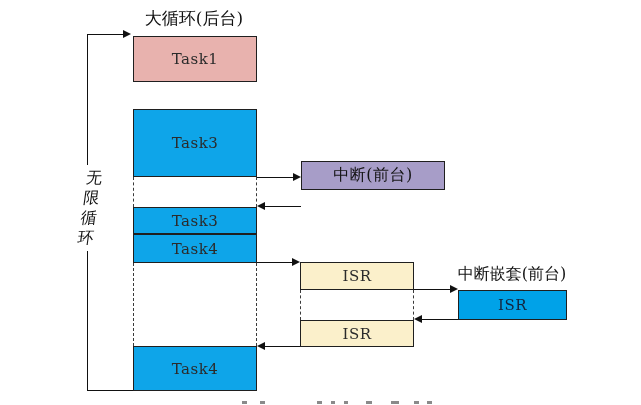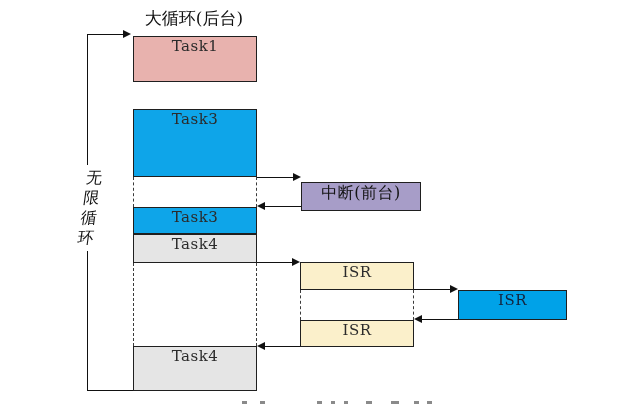--- a/index.html
+++ b/index.html
@@ -3,38 +3,38 @@
 <meta charset="utf-8">
 <style>
   html,body{margin:0;padding:0;background:#fff;}
   #canvas{
     position:relative;width:641px;height:405px;background:#ffffff;overflow:hidden;
     font-family:"DejaVu Serif","Liberation Serif",serif;color:#1a1a1a;padding-left:16px;
   }
   
   .box{
     position:absolute;box-sizing:border-box;border:1px solid #1f1f1f;
-    display:flex;align-items:flex-start;justify-content:center;
+    display:flex;align-items:center;justify-content:center;
     font-size:15px;color:#2b2b2b;letter-spacing:0.5px;
   }
   .gap{
     position:absolute;box-sizing:border-box;background:transparent;
     border-left:1px dashed #3a3a3a;border-right:1px dashed #3a3a3a;
   }
   .hline{position:absolute;height:0;border-top:1px solid #111;}
   .vline{position:absolute;width:0;border-left:1px solid #111;}
   .ah{position:absolute;width:0;height:0;}
   .ah-r{border-top:4px solid transparent;border-bottom:4px solid transparent;border-left:8px solid #111;}
   .ah-l{border-top:4px solid transparent;border-bottom:4px solid transparent;border-right:8px solid #111;}
   .cjk-label{position:absolute;font-size:16px;color:#111;text-align:center;white-space:nowrap;}
   
   .f-task1{background:#e8b2ae;}
   .f-task2{background:#dcd6ea;}
   .f-task3{background:#0ea5e9;}
-  .f-task4{background:#e5e5e5;}
+  .f-task4{background:#0ea5e9;}
   .f-int{background:#a79dc8;}
   .f-isr{background:#fbf0cb;}
   .f-nisr{background:#00a2e8;}
   
   #loop-label{
     position:absolute;left:78px;top:165px;width:24px;background:#ffffff;
     padding:3px 0;font-size:16px;color:#111;text-align:center;
     transform:skewX(-8deg);
   }
   #loop-label div{display:block;height:20px;line-height:20px;}
@@ -70,21 +70,21 @@
     <span>Task3</span>
   </div>
   <div class="box f-task4" style="left:133px;top:234px;width:124px;height:29px;">
     <span>Task4</span>
   </div>
   <div class="gap" style="left:133px;top:263px;width:124px;height:83px;"></div>
   <div class="box f-task4" style="left:133px;top:346px;width:124px;height:45px;">
     <span>Task4</span>
   </div>
 
-  <div class="box f-int" style="left:301px;top:182px;width:120px;height:29px;font-size:16px;color:#141414;">
+  <div class="box f-int" style="left:301px;top:161px;width:144px;height:29px;font-size:16px;color:#141414;">
     <span>中断(前台)</span>
   </div>
 
   <div class="hline" style="left:257px;top:177px;width:38px;"></div>
   <div class="ah ah-r" style="left:293px;top:173px;"></div>
   <div class="hline" style="left:264px;top:206px;width:37px;"></div>
   <div class="ah ah-l" style="left:257px;top:202px;"></div>
 
   <div class="box f-isr" style="left:300px;top:262px;width:114px;height:28px;">
     <span>ISR</span>
@@ -92,20 +92,21 @@
   <div class="gap" style="left:300px;top:290px;width:114px;height:30px;"></div>
   <div class="box f-isr" style="left:300px;top:320px;width:114px;height:27px;">
     <span>ISR</span>
   </div>
 
   <div class="hline" style="left:257px;top:262px;width:36px;"></div>
   <div class="ah ah-r" style="left:292px;top:258px;"></div>
   <div class="hline" style="left:264px;top:346px;width:36px;"></div>
   <div class="ah ah-l" style="left:257px;top:342px;"></div>
 
+  <div class="cjk-label" style="left:448px;top:264px;width:128px;">中断嵌套(前台)</div>
   <div class="box f-nisr" style="left:458px;top:290px;width:109px;height:30px;color:#14233c;">
     <span>ISR</span>
   </div>
 
   <div class="hline" style="left:414px;top:289px;width:36px;"></div>
   <div class="ah ah-r" style="left:450px;top:285px;"></div>
   <div class="hline" style="left:421px;top:319px;width:37px;"></div>
   <div class="ah ah-l" style="left:414px;top:315px;"></div>
 
   <div>

